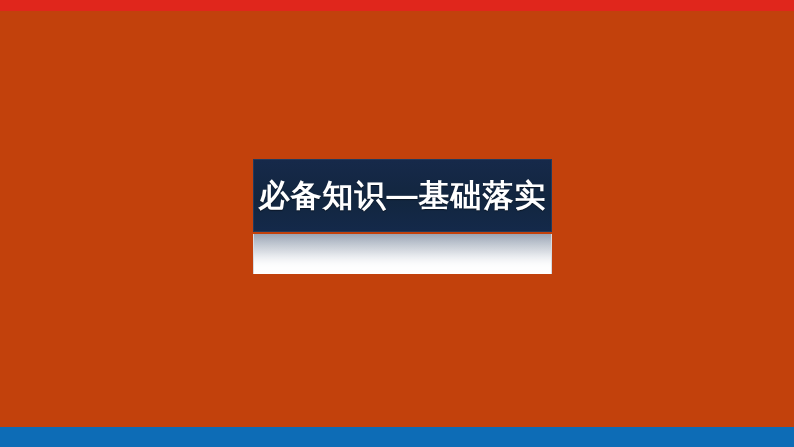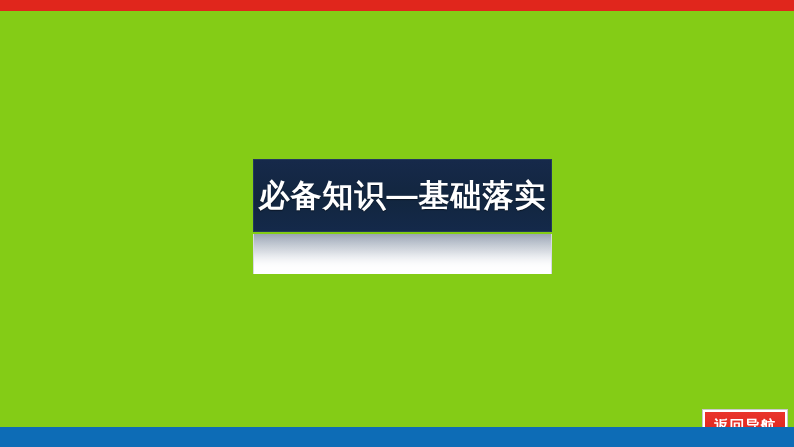--- a/index.html
+++ b/index.html
@@ -15,21 +15,21 @@
     font-family: "Liberation Sans", "DejaVu Sans", sans-serif;
   }
 
   
   .slide {
     position: absolute;
     left: 0;
     top: 0;
     width: 794px;
     height: 447px;
-    background: #84cc16;
+    background: #c2410c;
   }
 
   
   .top-red-bar {
     position: absolute;
     left: 0;
     top: 0;
     width: 794px;
     height: 11px;
     background: #e0261c;
@@ -147,19 +147,16 @@
       <span class="title-text">必备知识—基础落实</span>
     </div>
 
     <div class="title-reflection">
 
       <div class="fade-veil"></div>
     </div>
 
   </div>
 
-  <div class="nav-return-button">
-    <span class="btn-label">返回导航</span>
-  </div>
 
   <div class="bottom-blue-bar"></div>
 
 </div>
 
 </body></html>

